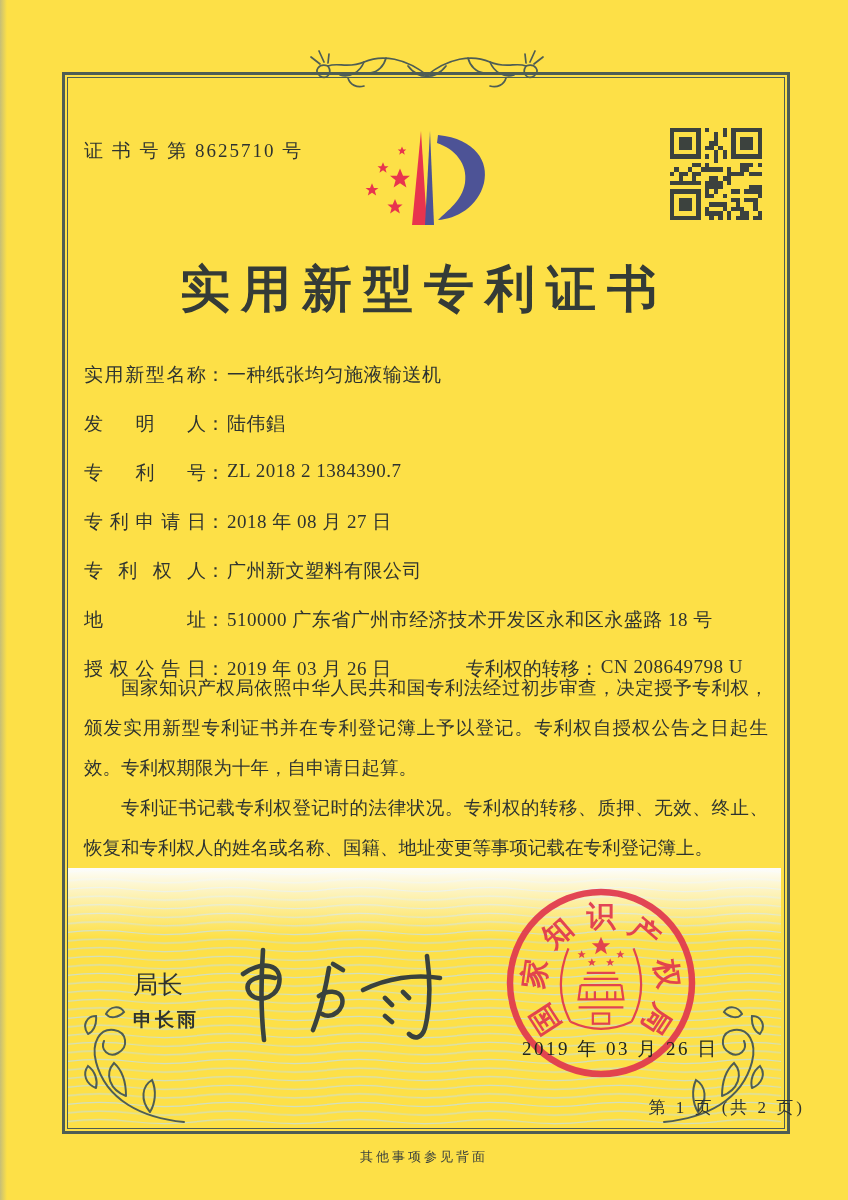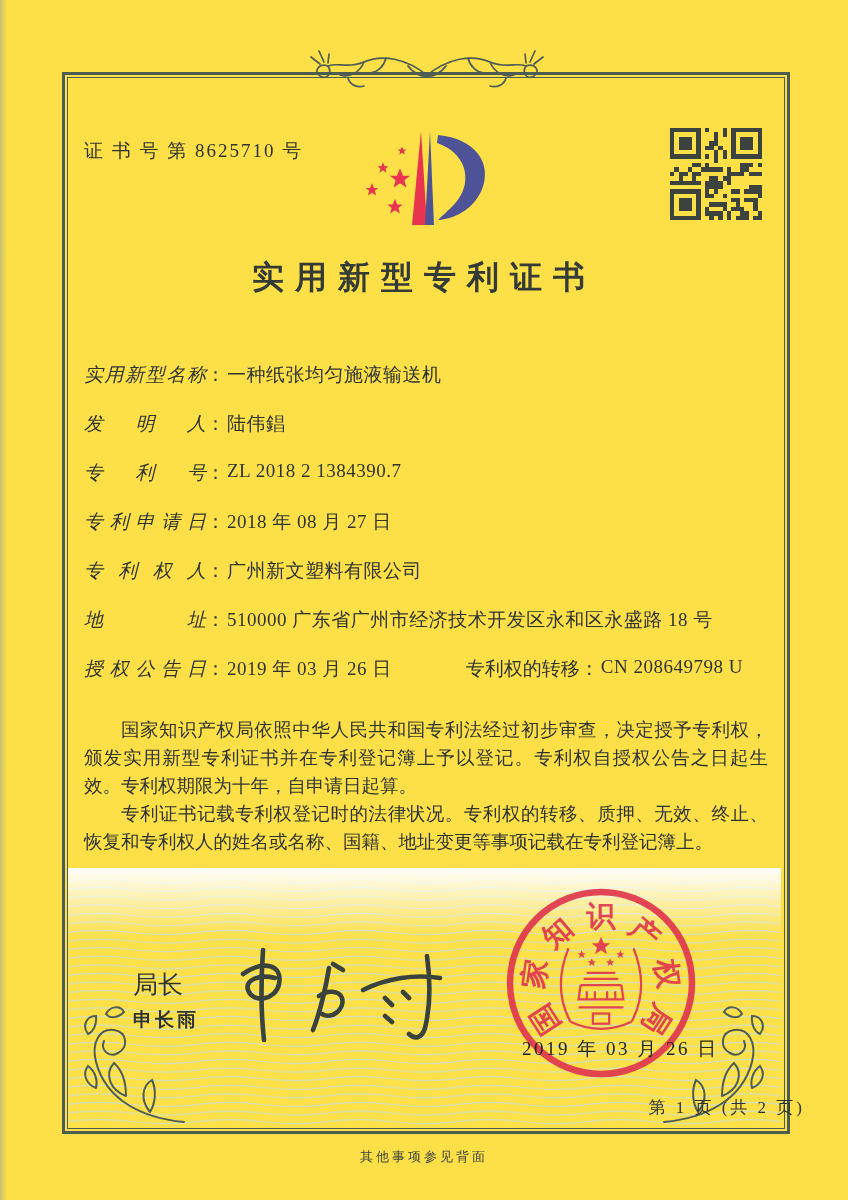--- a/index.html
+++ b/index.html
@@ -22,31 +22,31 @@
   .wave-fade{position:absolute; left:67px; top:868px; width:714px; height:70px; z-index:2;
              background:linear-gradient(#fdfdfb,rgba(253,253,251,0));}
   
   .orn{position:absolute; z-index:6; pointer-events:none;}
   .mirror{transform:scaleX(-1);}
   
   .cert-no{position:absolute; left:84px; top:138px; font-size:19px; letter-spacing:2px; z-index:10;}
   .logo{position:absolute; left:352px; top:122px; z-index:10;}
   .qr{position:absolute; left:670px; top:128px; width:92px; height:92px; z-index:10;}
   .title{position:absolute; left:0; top:256px; width:848px; text-align:center;
-         font-size:32px; font-weight:700; letter-spacing:11px; color:#343b37; z-index:10;}
+         font-size:50px; font-weight:700; letter-spacing:11px; color:#343b37; z-index:10;}
   
   .fields{position:absolute; left:84px; top:362px; width:690px; z-index:10; font-size:19px;}
   .row{height:49px; display:flex; align-items:flex-start; white-space:nowrap;}
-  .flabel{display:inline-block; width:122px; text-align:justify; text-align-last:justify;font-style:italic;}
+  .flabel{display:inline-block; width:122px; text-align:justify; text-align-last:justify;}
   .colon{display:inline-block; width:21px;}
   .fval{letter-spacing:.5px;}
   .flabel2{margin-left:74px;}
   
-  .legal{position:absolute; left:84px; top:716px; width:684px; z-index:10;
-         font-size:18.5px; line-height:28px; text-align:justify;}
+  .legal{position:absolute; left:84px; top:668px; width:684px; z-index:10;
+         font-size:18.5px; line-height:40px; text-align:justify;}
   .legal p{margin:0; text-indent:2em;}
   
   .commissioner-title{position:absolute; left:133px; top:968px; font-size:25px; z-index:10;}
   .commissioner-name{position:absolute; left:133px; top:1007px; font-size:19px; letter-spacing:3px; z-index:10;font-weight:bold;}
   .sig{position:absolute; left:225px; top:942px; z-index:11;}
   
   .seal{position:absolute; left:504px; top:886px; width:194px; height:194px; z-index:20; opacity:.93;}
   .seal-ring{position:absolute; inset:0;}
   .seal-char{position:absolute; left:50%; top:50%; font-size:29px; font-weight:700;
              color:var(--seal-red,#e1394e); transform-origin:center;

